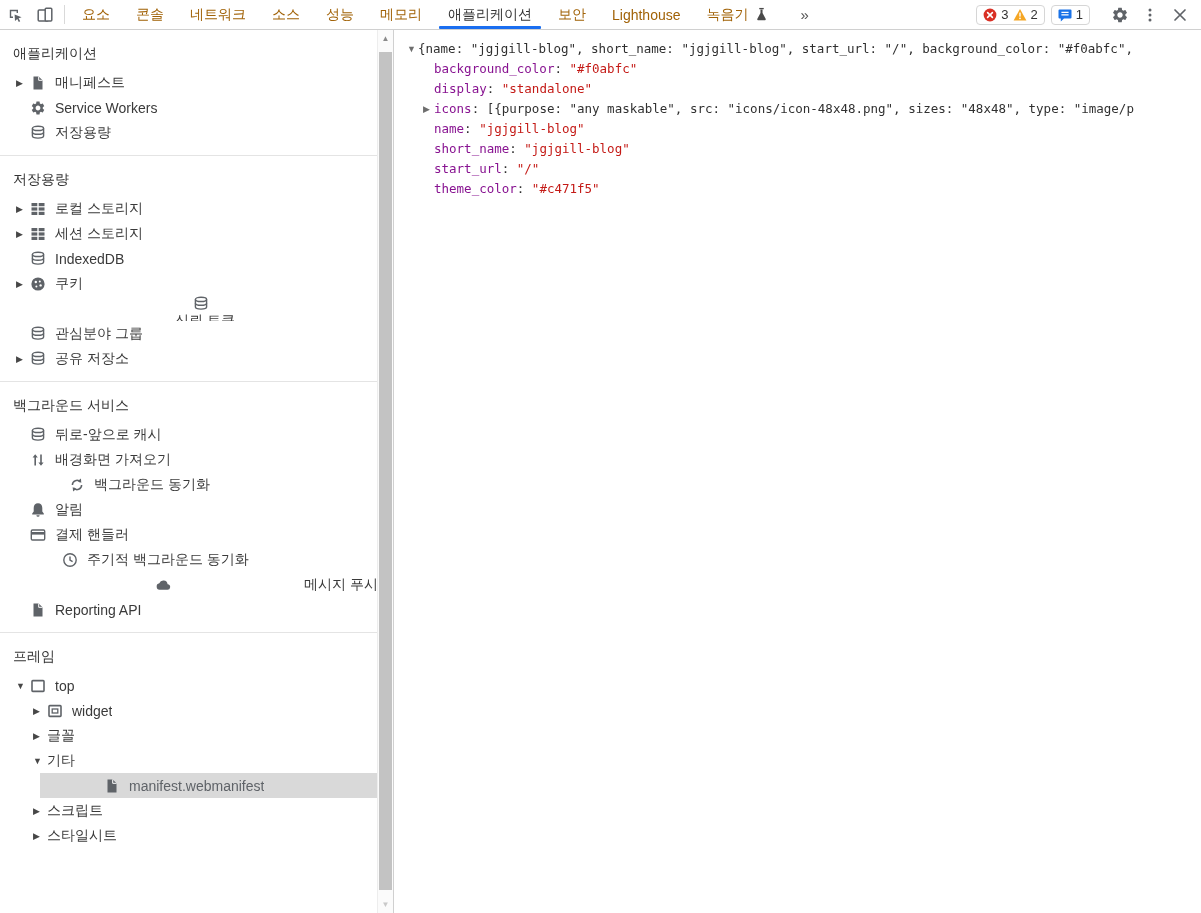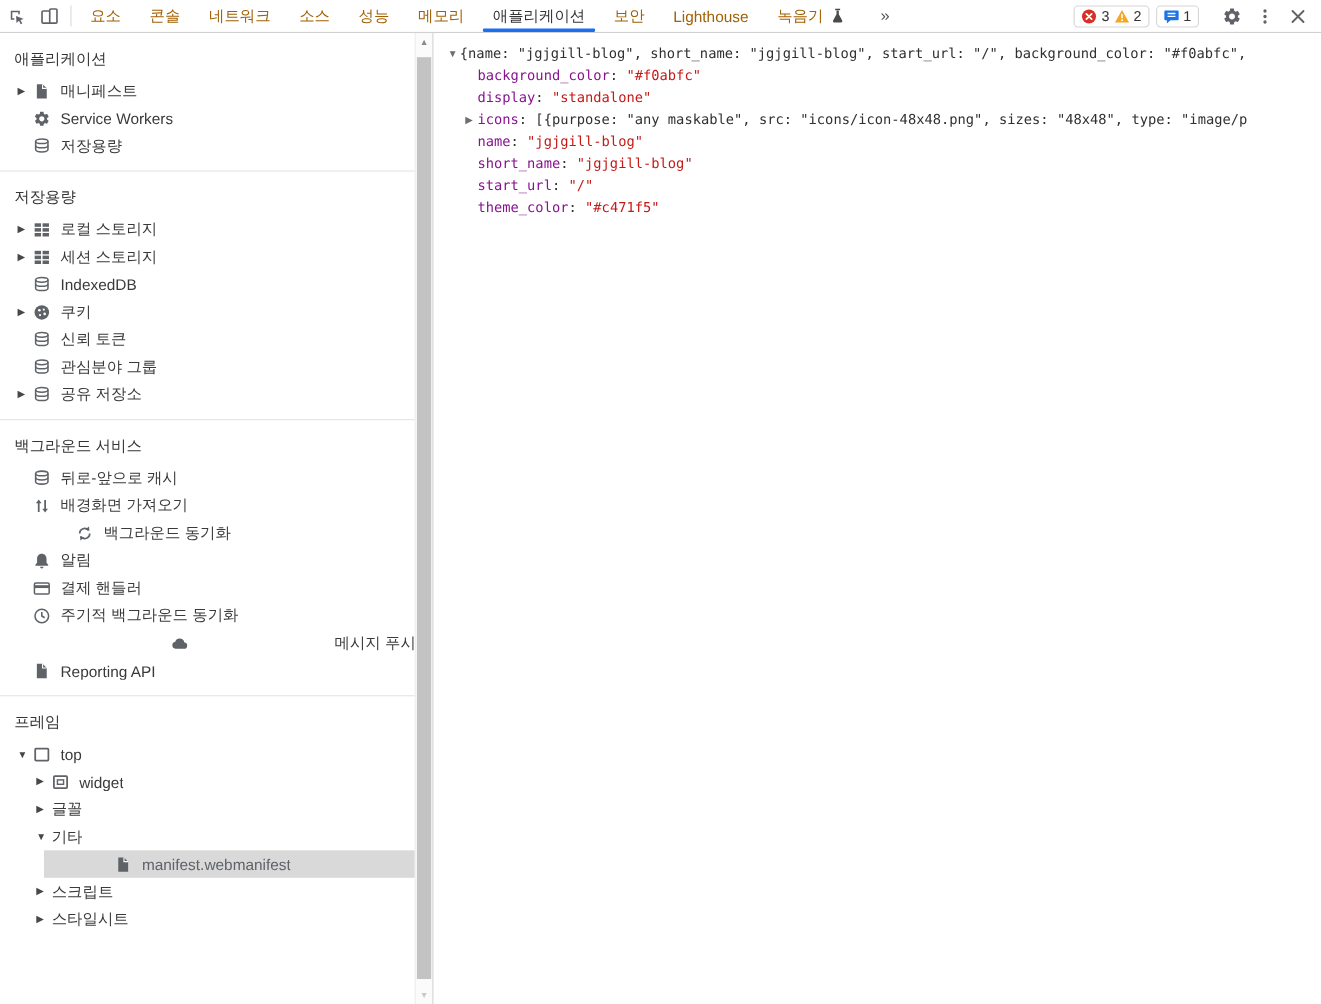--- a/index.html
+++ b/index.html
@@ -259,21 +259,21 @@
                 <svg viewBox="0 0 16 16" width="16" height="16">
                   <circle cx="8" cy="8" r="6.6" fill="#5f6368"></circle>
                   <circle cx="5.8" cy="6" r="1.2" fill="#fff"></circle>
                   <circle cx="9.8" cy="5.4" r="1" fill="#fff"></circle>
                   <circle cx="10.6" cy="9.4" r="1.2" fill="#fff"></circle>
                   <circle cx="6.4" cy="10.4" r="1" fill="#fff"></circle>
                 </svg>
               </span>
               <span class="row-label">쿠키</span>
             </div>
-            <div class="tree-row" style="padding-left: 16px;">
+            <div class="tree-row" style="padding-left: 32px; flex-direction: column;">
               <span class="arrow-slot"></span>
               <span class="row-icon">
                 <svg viewBox="0 0 16 16" width="16" height="16" fill="none" stroke="#5f6368" stroke-width="1.4">
                   <ellipse cx="8" cy="3.4" rx="5.6" ry="2.1"></ellipse>
                   <path d="M2.4 3.4 V11 c0 1.16 2.5 2.1 5.6 2.1 s5.6-.94 5.6-2.1 V3.4"></path>
                   <path d="M2.4 7.2 c0 1.16 2.5 2.1 5.6 2.1 s5.6-.94 5.6-2.1"></path>
                 </svg>
               </span>
               <span class="row-label">신뢰 토큰</span>
             </div>
@@ -348,21 +348,21 @@
             <div class="tree-row" style="padding-left: 16px;">
               <span class="arrow-slot"></span>
               <span class="row-icon">
                 <svg viewBox="0 0 16 16" width="16" height="16">
                   <rect x="1.3" y="3" width="13.4" height="10" rx="1.2" fill="none" stroke="#5f6368" stroke-width="1.4"></rect>
                   <rect x="1.3" y="5" width="13.4" height="2.6" fill="#5f6368"></rect>
                 </svg>
               </span>
               <span class="row-label">결제 핸들러</span>
             </div>
-            <div class="tree-row" style="padding-left: 16px;">
+            <div class="tree-row" style="padding-left: 16px; margin-left: 32px;">
               <span class="arrow-slot"></span>
               <span class="row-icon">
                 <svg viewBox="0 0 16 16" width="16" height="16" fill="none" stroke="#5f6368" stroke-width="1.4">
                   <circle cx="8" cy="8" r="6.2"></circle>
                   <path d="M8 4.4 V8 L10.6 9.6"></path>
                 </svg>
               </span>
               <span class="row-label">주기적 백그라운드 동기화</span>
             </div>
             <div class="tree-row" style="padding-left: 16px; justify-content: space-between;">

